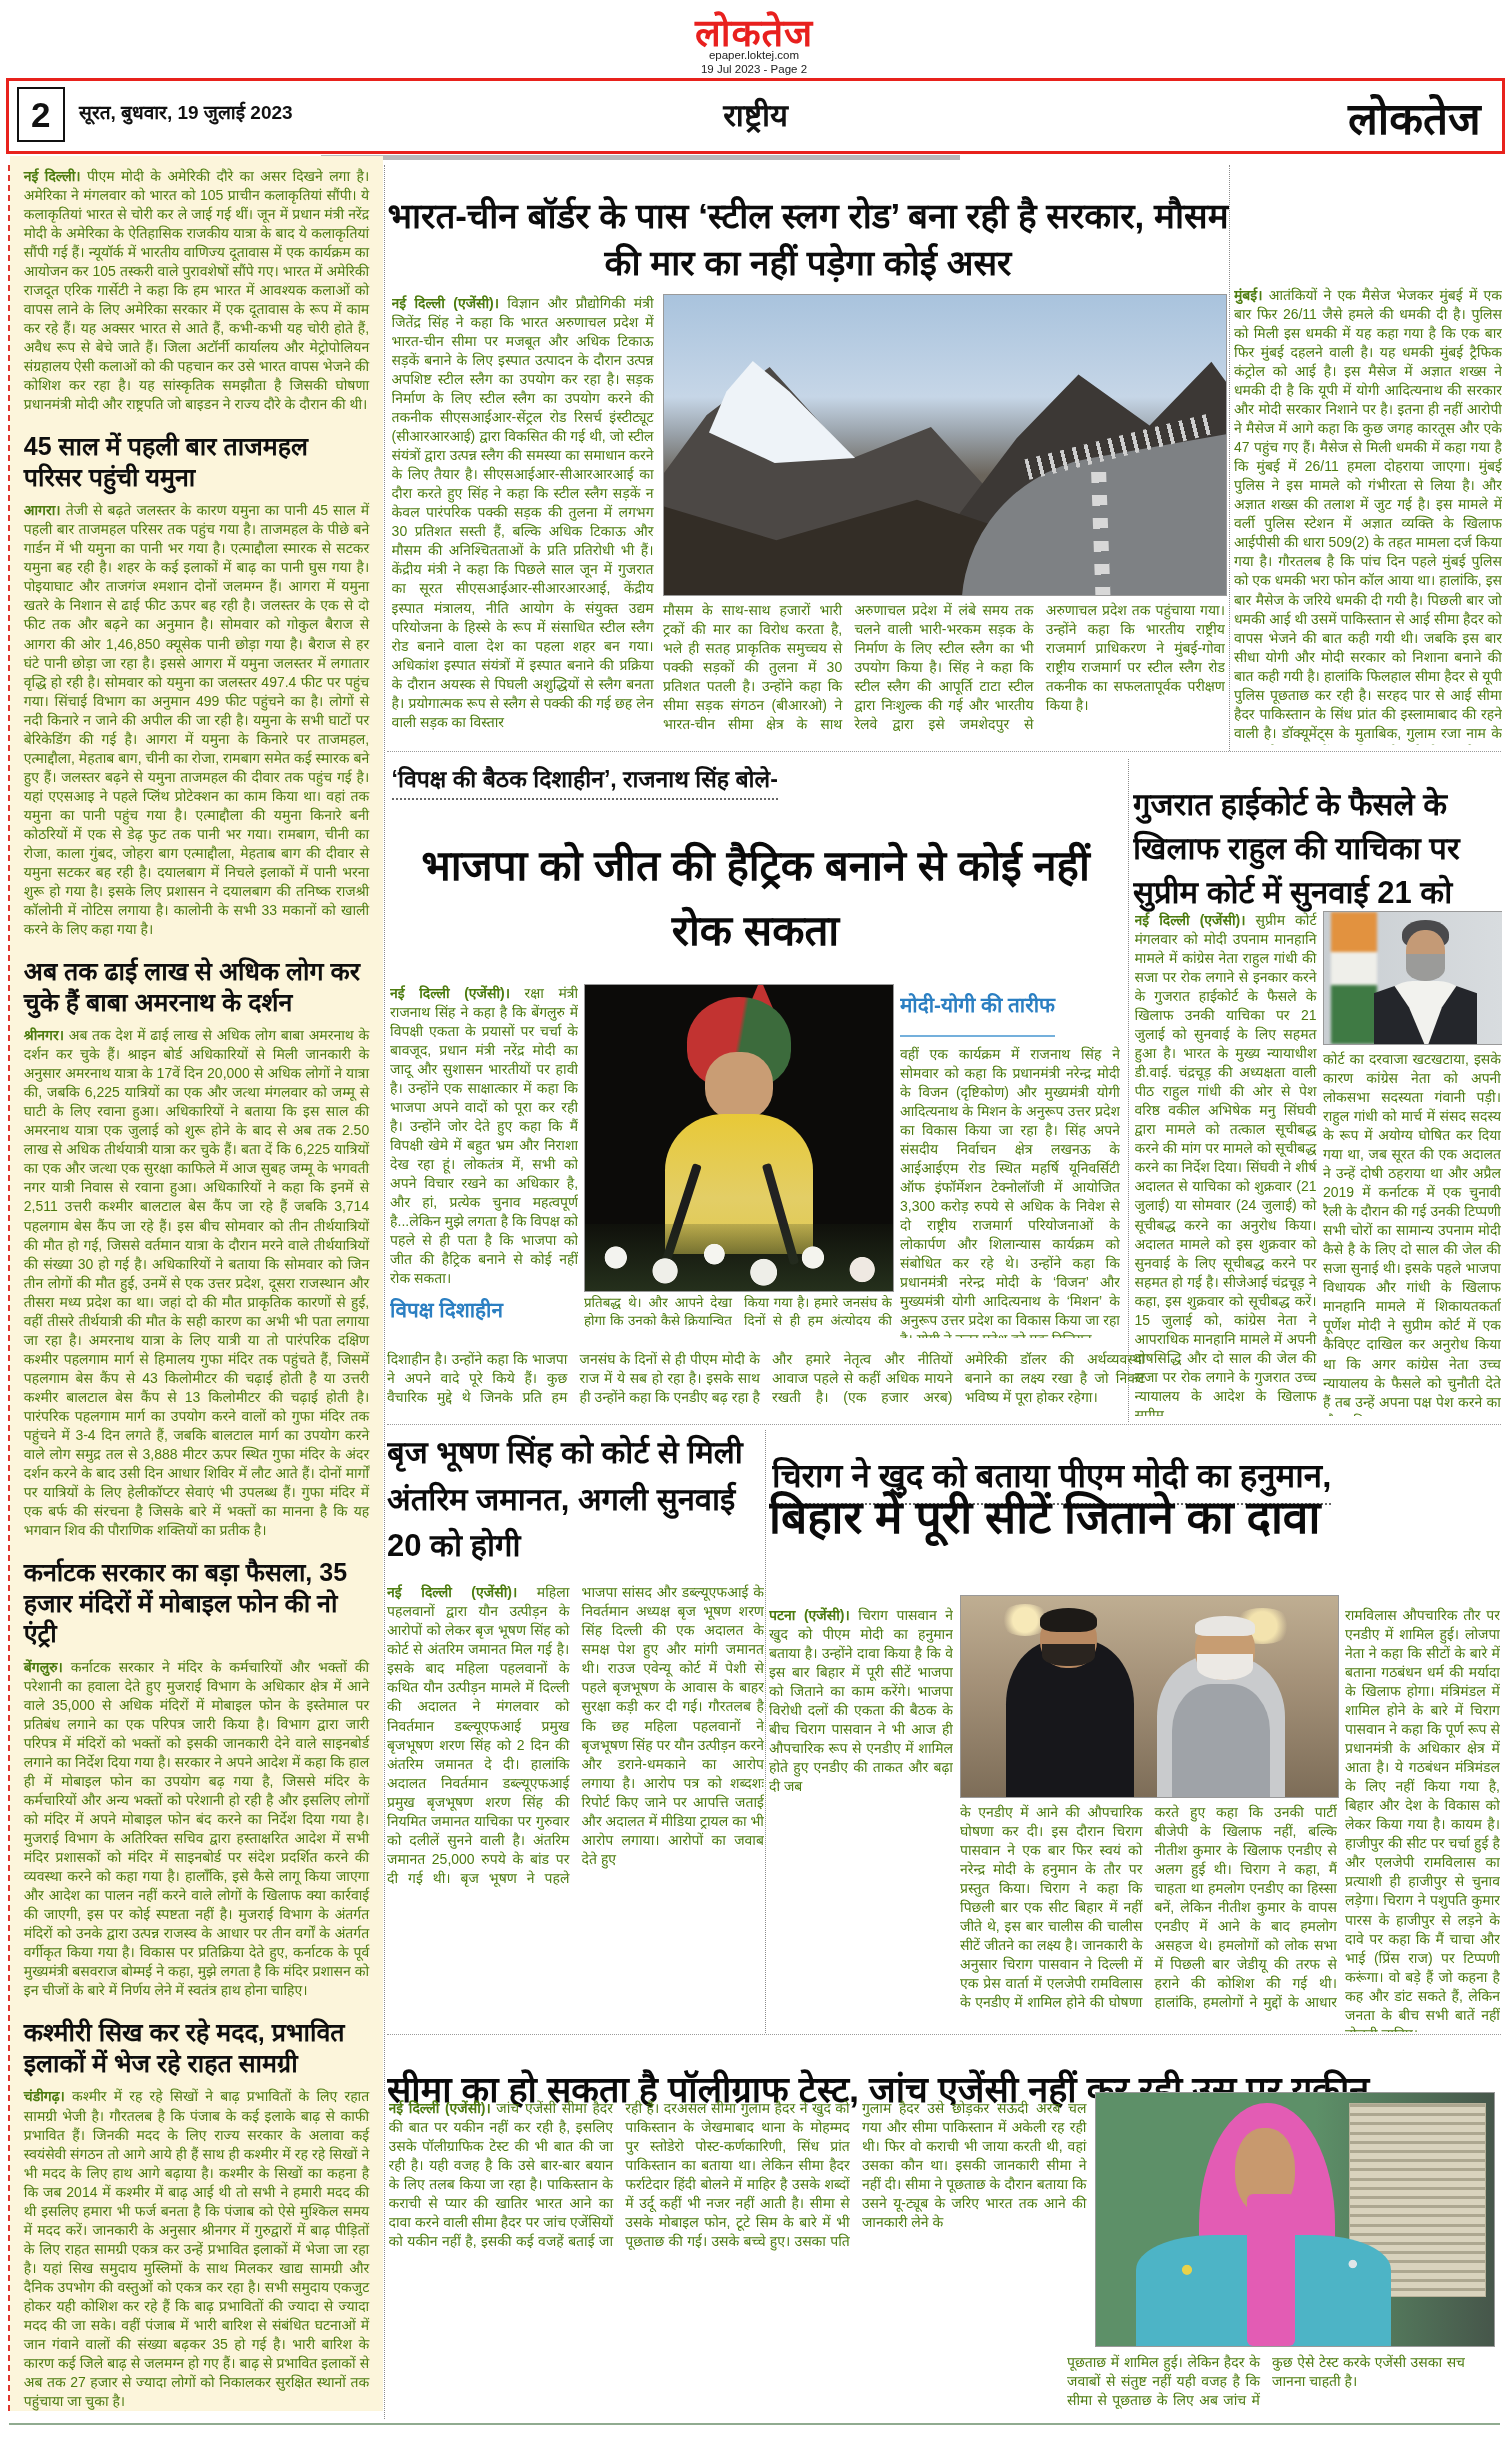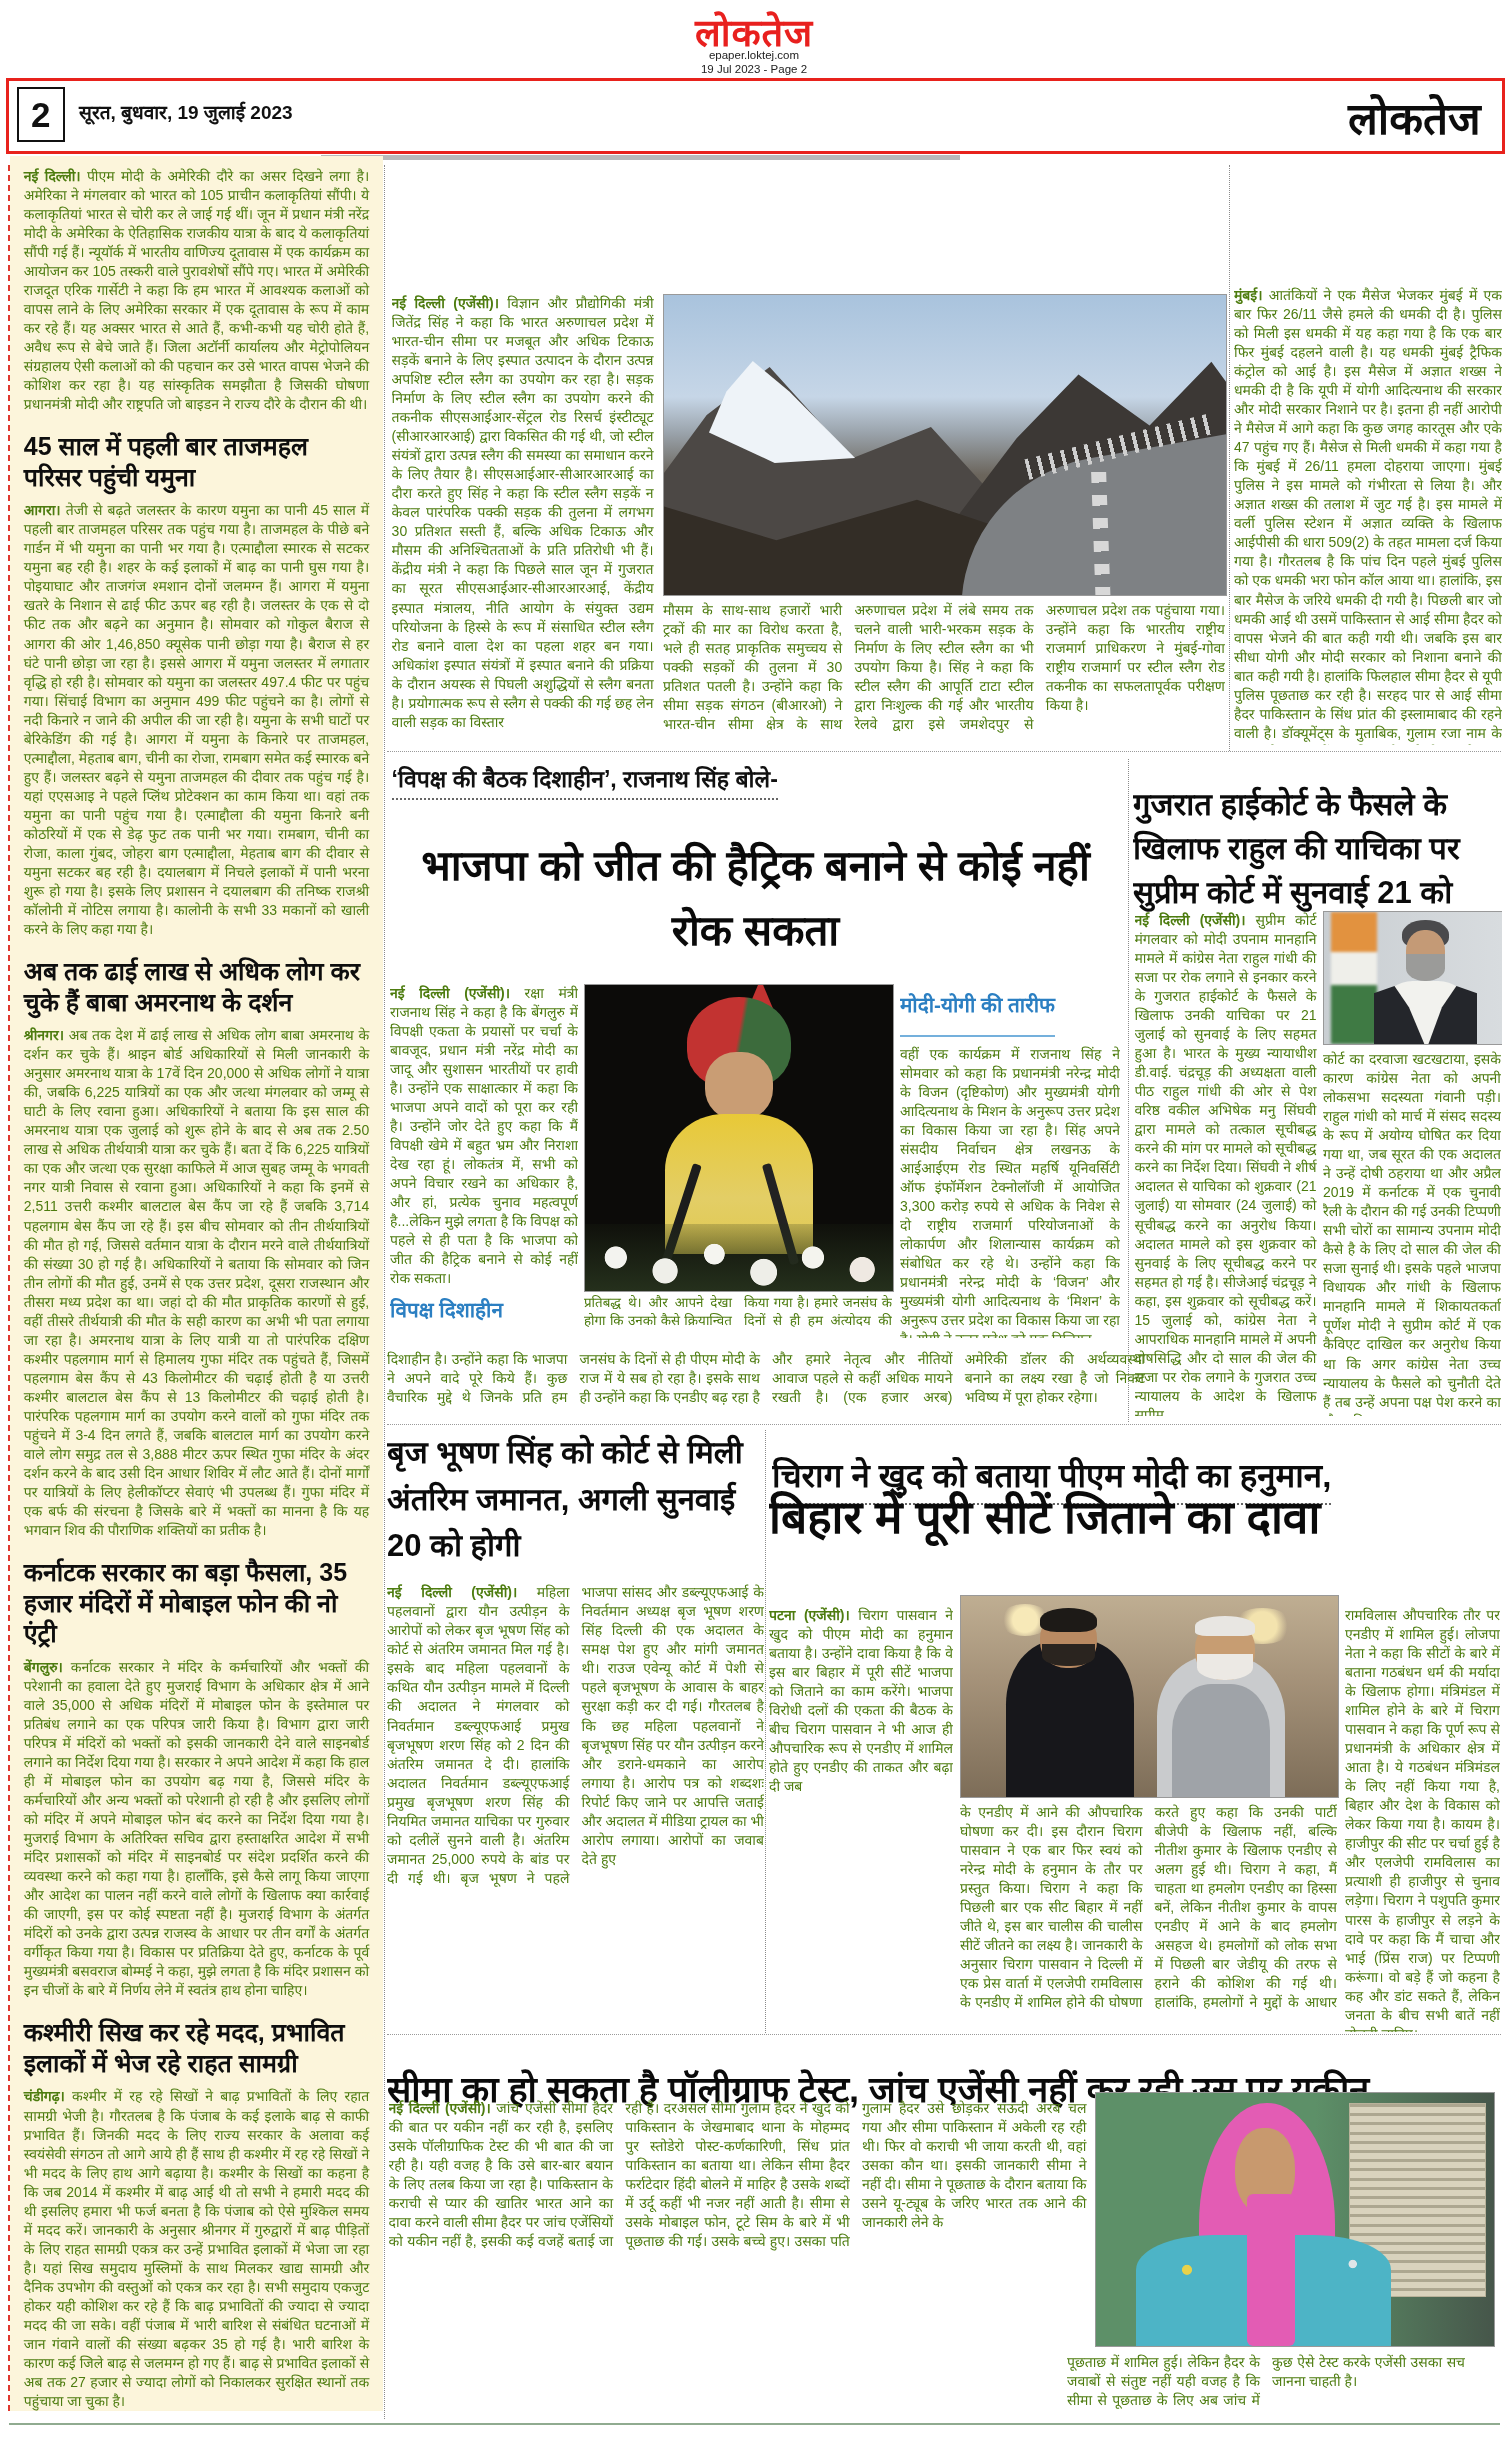--- a/index.html
+++ b/index.html
@@ -142,20 +142,21 @@
 
 <div class="page">
 
   <div class="hdr-logo">लोकतेज</div>
   <div class="hdr-site">epaper.loktej.com</div>
   <div class="hdr-page">19 Jul 2023 - Page 2</div>
 
   <div class="masthead">
     <div class="numbox">2</div>
     <div class="mh-date">सूरत, बुधवार, 19 जुलाई 2023</div>
+    <div class="mh-section">राष्ट्रीय</div>
     <div class="mh-brand">लोकतेज</div>
   </div>
 
   <div class="rule-grey"></div>
   <div class="red-dash"></div>
   <div class="v-dot" style="left:384px;top:165px;height:2254px;"></div>
   <div class="v-dot" style="left:1229px;top:165px;height:586px;"></div>
   <div class="v-dot" style="left:1128px;top:759px;height:663px;"></div>
   <div class="v-dot" style="left:765px;top:1430px;height:603px;"></div>
   <div class="h-dot" style="left:387px;top:751px;width:1114px;"></div>
@@ -180,20 +181,21 @@
       <p class="body"><b class="dl">बेंगलुरु।</b> <span>कर्नाटक सरकार ने मंदिर के कर्मचारियों और भक्तों की परेशानी का हवाला देते हुए मुजराई विभाग के अधिकार क्षेत्र में आने वाले 35,000 से अधिक मंदिरों में मोबाइल फोन के इस्तेमाल पर प्रतिबंध लगाने का एक परिपत्र जारी किया है। विभाग द्वारा जारी परिपत्र में मंदिरों को भक्तों को इसकी जानकारी देने वाले साइनबोर्ड लगाने का निर्देश दिया गया है। सरकार ने अपने आदेश में कहा कि हाल ही में मोबाइल फोन का उपयोग बढ़ गया है, जिससे मंदिर के कर्मचारियों और अन्य भक्तों को परेशानी हो रही है और इसलिए लोगों को मंदिर में अपने मोबाइल फोन बंद करने का निर्देश दिया गया है। मुजराई विभाग के अतिरिक्त सचिव द्वारा हस्ताक्षरित आदेश में सभी मंदिर प्रशासकों को मंदिर में साइनबोर्ड पर संदेश प्रदर्शित करने की व्यवस्था करने को कहा गया है। हालाँकि, इसे कैसे लागू किया जाएगा और आदेश का पालन नहीं करने वाले लोगों के खिलाफ क्या कार्रवाई की जाएगी, इस पर कोई स्पष्टता नहीं है। मुजराई विभाग के अंतर्गत मंदिरों को उनके द्वारा उत्पन्न राजस्व के आधार पर तीन वर्गों के अंतर्गत वर्गीकृत किया गया है। विकास पर प्रतिक्रिया देते हुए, कर्नाटक के पूर्व मुख्यमंत्री बसवराज बोम्मई ने कहा, मुझे लगता है कि मंदिर प्रशासन को इन चीजों के बारे में निर्णय लेने में स्वतंत्र हाथ होना चाहिए।</span></p>
     </article>
     <article>
       <h2 class="lh">कश्मीरी सिख कर रहे मदद, प्रभावित इलाकों में भेज रहे राहत सामग्री</h2>
       <p class="body"><b class="dl">चंडीगढ़।</b> <span>कश्मीर में रह रहे सिखों ने बाढ़ प्रभावितों के लिए रहात सामग्री भेजी है। गौरतलब है कि पंजाब के कई इलाके बाढ़ से काफी प्रभावित हैं। जिनकी मदद के लिए राज्य सरकार के अलावा कई स्वयंसेवी संगठन तो आगे आये ही हैं साथ ही कश्मीर में रह रहे सिखों ने भी मदद के लिए हाथ आगे बढ़ाया है। कश्मीर के सिखों का कहना है कि जब 2014 में कश्मीर में बाढ़ आई थी तो सभी ने हमारी मदद की थी इसलिए हमारा भी फर्ज बनता है कि पंजाब को ऐसे मुश्किल समय में मदद करें। जानकारी के अनुसार श्रीनगर में गुरुद्वारों में बाढ़ पीड़ितों के लिए राहत सामग्री एकत्र कर उन्हें प्रभावित इलाकों में भेजा जा रहा है। यहां सिख समुदाय मुस्लिमों के साथ मिलकर खाद्य सामग्री और दैनिक उपभोग की वस्तुओं को एकत्र कर रहा है। सभी समुदाय एकजुट होकर यही कोशिश कर रहे हैं कि बाढ़ प्रभावितों की ज्यादा से ज्यादा मदद की जा सके। वहीं पंजाब में भारी बारिश से संबंधित घटनाओं में जान गंवाने वालों की संख्या बढ़कर 35 हो गई है। भारी बारिश के कारण कई जिले बाढ़ से जलमग्न हो गए हैं। बाढ़ से प्रभावित इलाकों से अब तक 27 हजार से ज्यादा लोगों को निकालकर सुरक्षित स्थानों तक पहुंचाया जा चुका है।</span></p>
     </article>
 
   </aside>
 
   <section class="blk" style="left:387px;top:162px;width:842px;height:586px;">
+    <h1 class="steel-h">भारत-चीन बॉर्डर के पास ‘स्टील स्लग रोड’ बना रही है सरकार, मौसम की मार का नहीं पड़ेगा कोई असर</h1>
     <p class="colp body" style="top:132px;left:4.6px;width:262px;height:448px;"><b class="dl">नई दिल्ली (एजेंसी)।</b> <span>विज्ञान और प्रौद्योगिकी मंत्री जितेंद्र सिंह ने कहा कि भारत अरुणाचल प्रदेश में भारत-चीन सीमा पर मजबूत और अधिक टिकाऊ सड़कें बनाने के लिए इस्पात उत्पादन के दौरान उत्पन्न अपशिष्ट स्टील स्लैग का उपयोग कर रहा है। सड़क निर्माण के लिए स्टील स्लैग का उपयोग करने की तकनीक सीएसआईआर-सेंट्रल रोड रिसर्च इंस्टीट्यूट (सीआरआरआई) द्वारा विकसित की गई थी, जो स्टील संयंत्रों द्वारा उत्पन्न स्लैग की समस्या का समाधान करने के लिए तैयार है। सीएसआईआर-सीआरआरआई का दौरा करते हुए सिंह ने कहा कि स्टील स्लैग सड़कें न केवल पारंपरिक पक्की सड़क की तुलना में लगभग 30 प्रतिशत सस्ती हैं, बल्कि अधिक टिकाऊ और मौसम की अनिश्चितताओं के प्रति प्रतिरोधी भी हैं। केंद्रीय मंत्री ने कहा कि पिछले साल जून में गुजरात का सूरत सीएसआईआर-सीआरआरआई, केंद्रीय इस्पात मंत्रालय, नीति आयोग के संयुक्त उद्यम परियोजना के हिस्से के रूप में संसाधित स्टील स्लैग रोड बनाने वाला देश का पहला शहर बन गया। अधिकांश इस्पात संयंत्रों में इस्पात बनाने की प्रक्रिया के दौरान अयस्क से पिघली अशुद्धियों से स्लैग बनता है। प्रयोगात्मक रूप से स्लैग से पक्की की गई छह लेन वाली सड़क का विस्तार</span></p>
     <div class="ph ph-mtn" style="top:132px;left:276px;width:562px;height:300px;">
       <div class="mtn1"></div>
       <div class="mtn-snow"></div>
       <div class="mtn2"></div>
       <div class="mtn3"></div>
       <div class="road">
         <div class="road-line"></div>
       </div>
       <div class="guard"></div>

